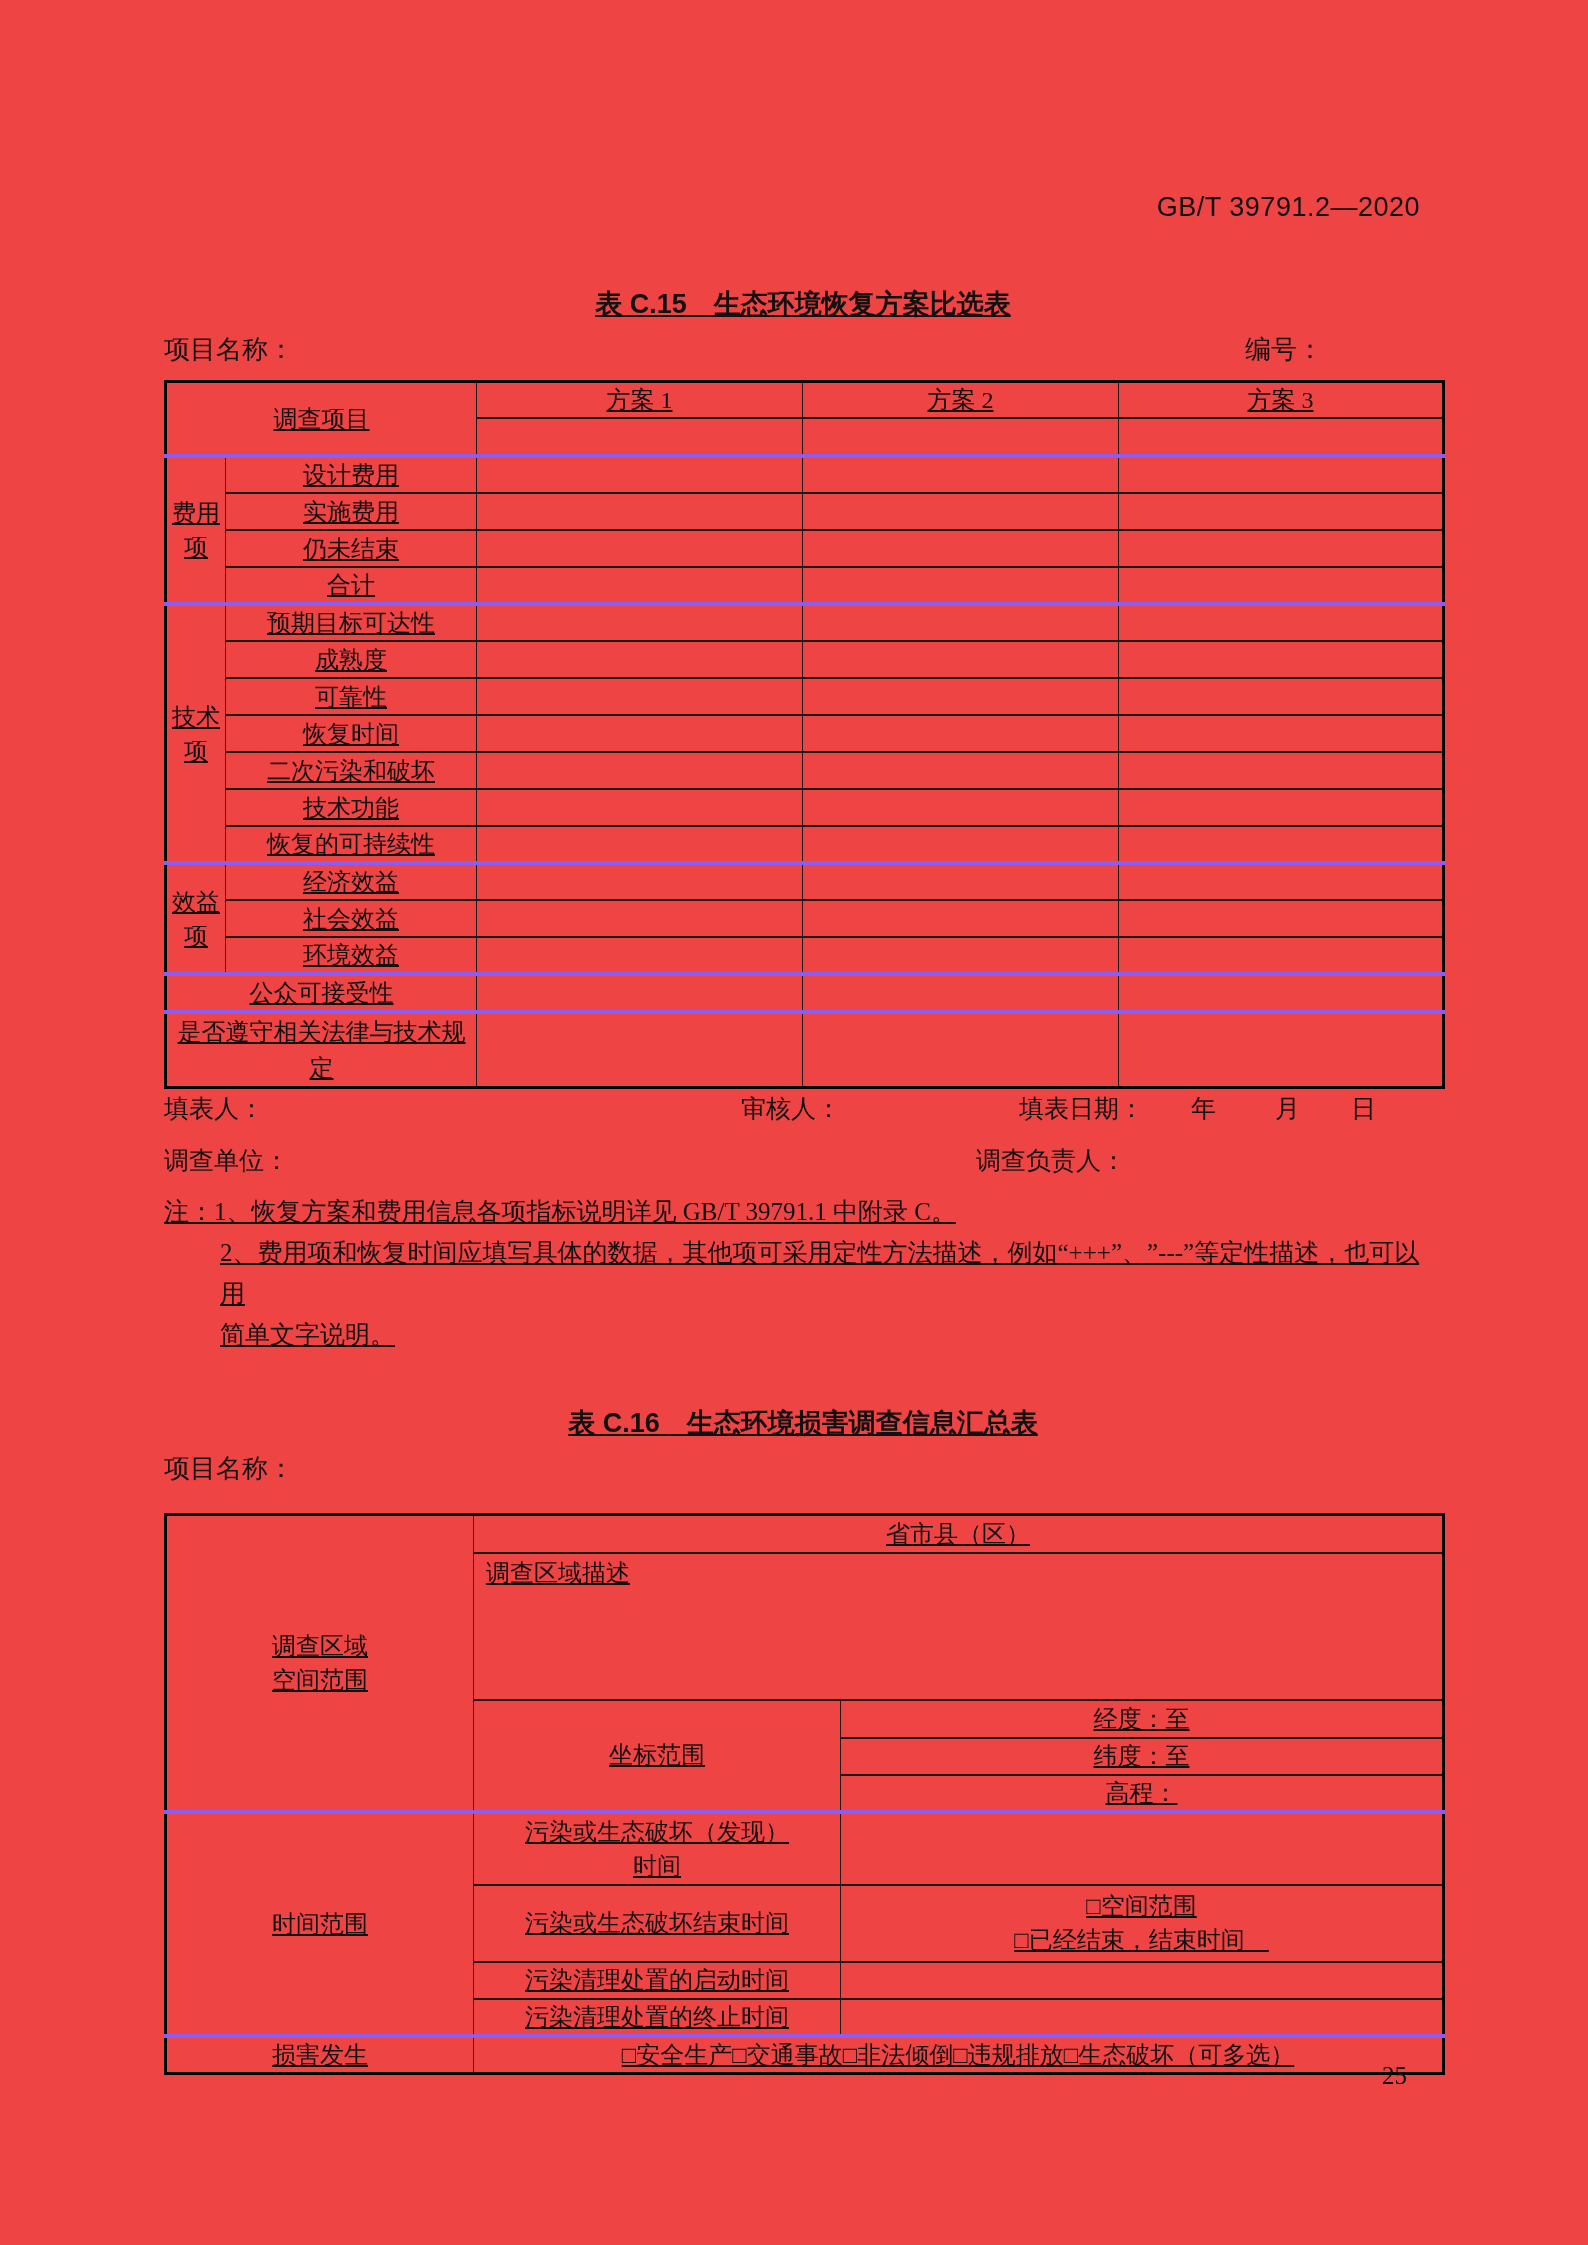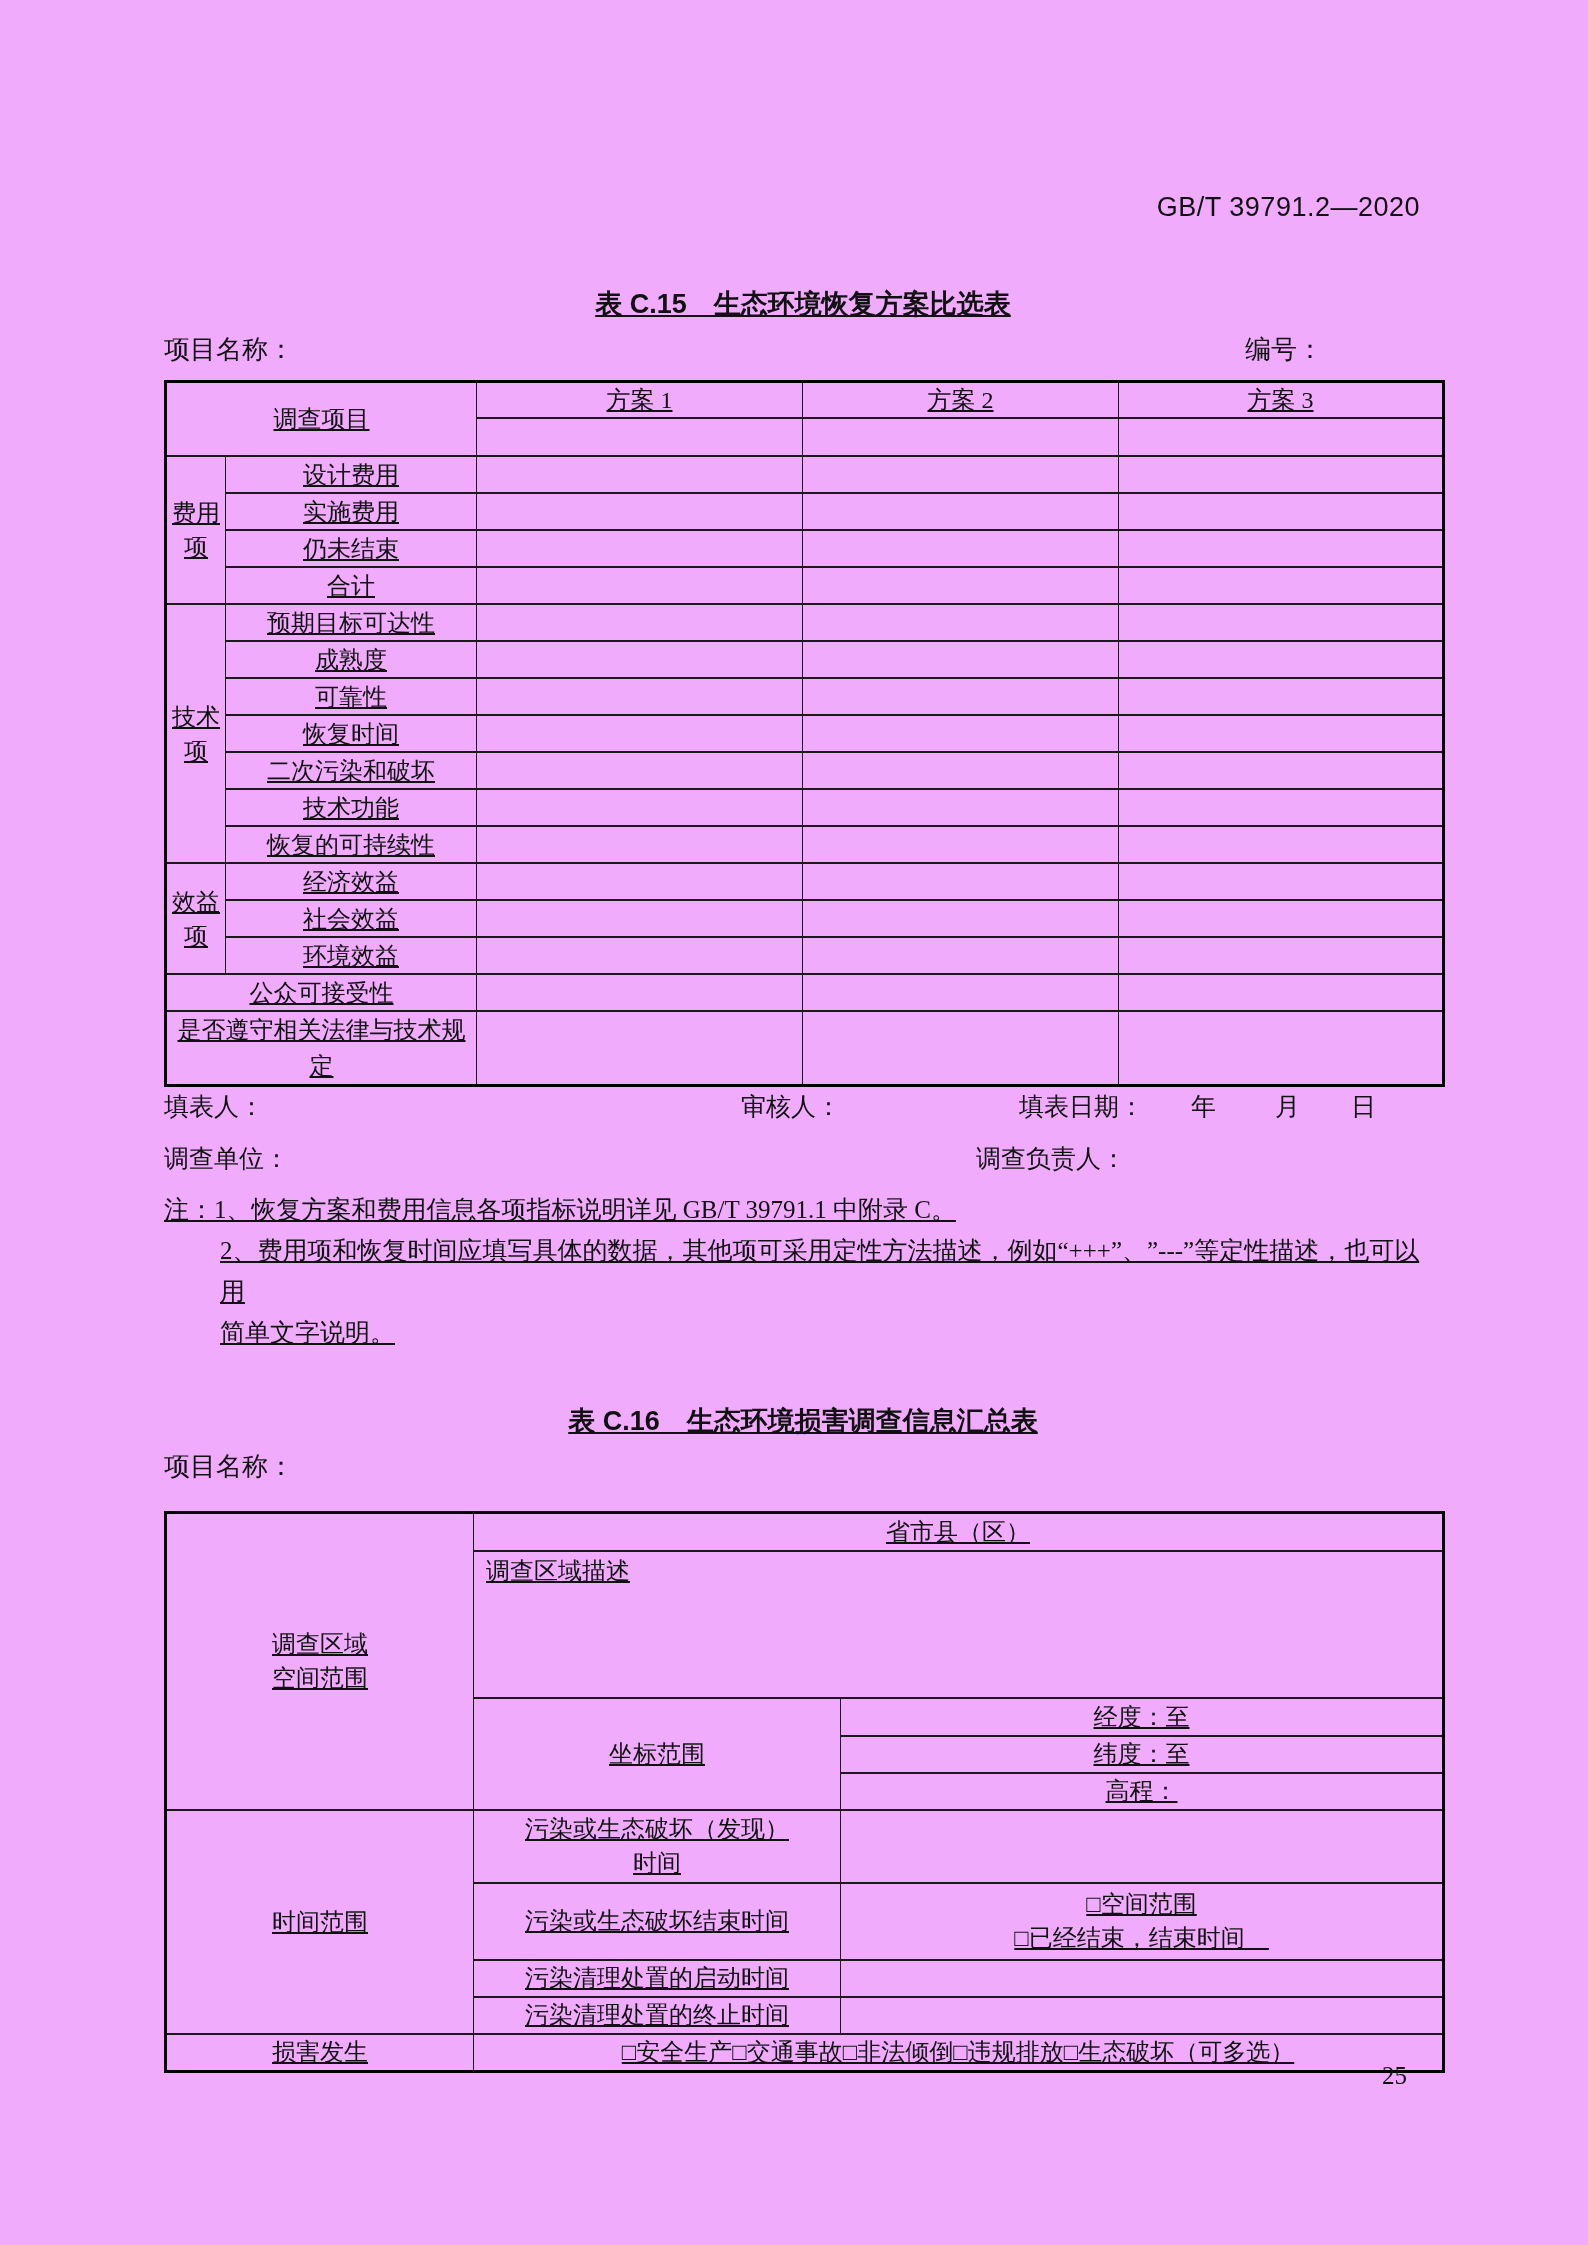--- a/index.html
+++ b/index.html
@@ -1,19 +1,19 @@
 <!DOCTYPE html>
 <html><head>
 <meta charset="utf-8">
 <style>
   html,body{margin:0;padding:0;background:#ffffff;}
   .page{
     position:relative;
     width:1588px;height:2245px;
-    background:#f0abfc;
+    background:#ef4444;
     font-family:"Liberation Serif","DejaVu Serif",serif;
     color:#111;
   }
   .std-header{
     position:absolute;top:192px;right:168px;
     font-family:"Liberation Sans","DejaVu Sans",sans-serif;
     font-size:27px;letter-spacing:0.5px;
   }
   .content{position:absolute;left:164px;top:0;width:1278px;text-decoration:underline;}
   .tbl-title{
@@ -38,21 +38,21 @@
   }
   .t16{margin-top:28px;}
   td{
     border:1px solid #1a1a1a;
     border-top-width:2px;border-bottom-width:2px;
     padding:0 4px;
     font-size:24px;line-height:34px;
     text-align:center;vertical-align:middle;
     overflow:hidden;
   }
-  tr.sec > td{border-top:2px solid #8b5cf6;}
+  tr.sec > td{border-top:4px solid #8b5cf6;}
   td .ln{display:block;line-height:34px;}
   td.tl{text-align:left;vertical-align:top;padding:2px 12px;}
   td.wrap{padding:0 2px;line-height:36px;}
   .page-number{position:absolute;left:1382px;top:2062px;font-size:25px;}
 </style>
 </head>
 <body>
 
 <div class="page">
 

